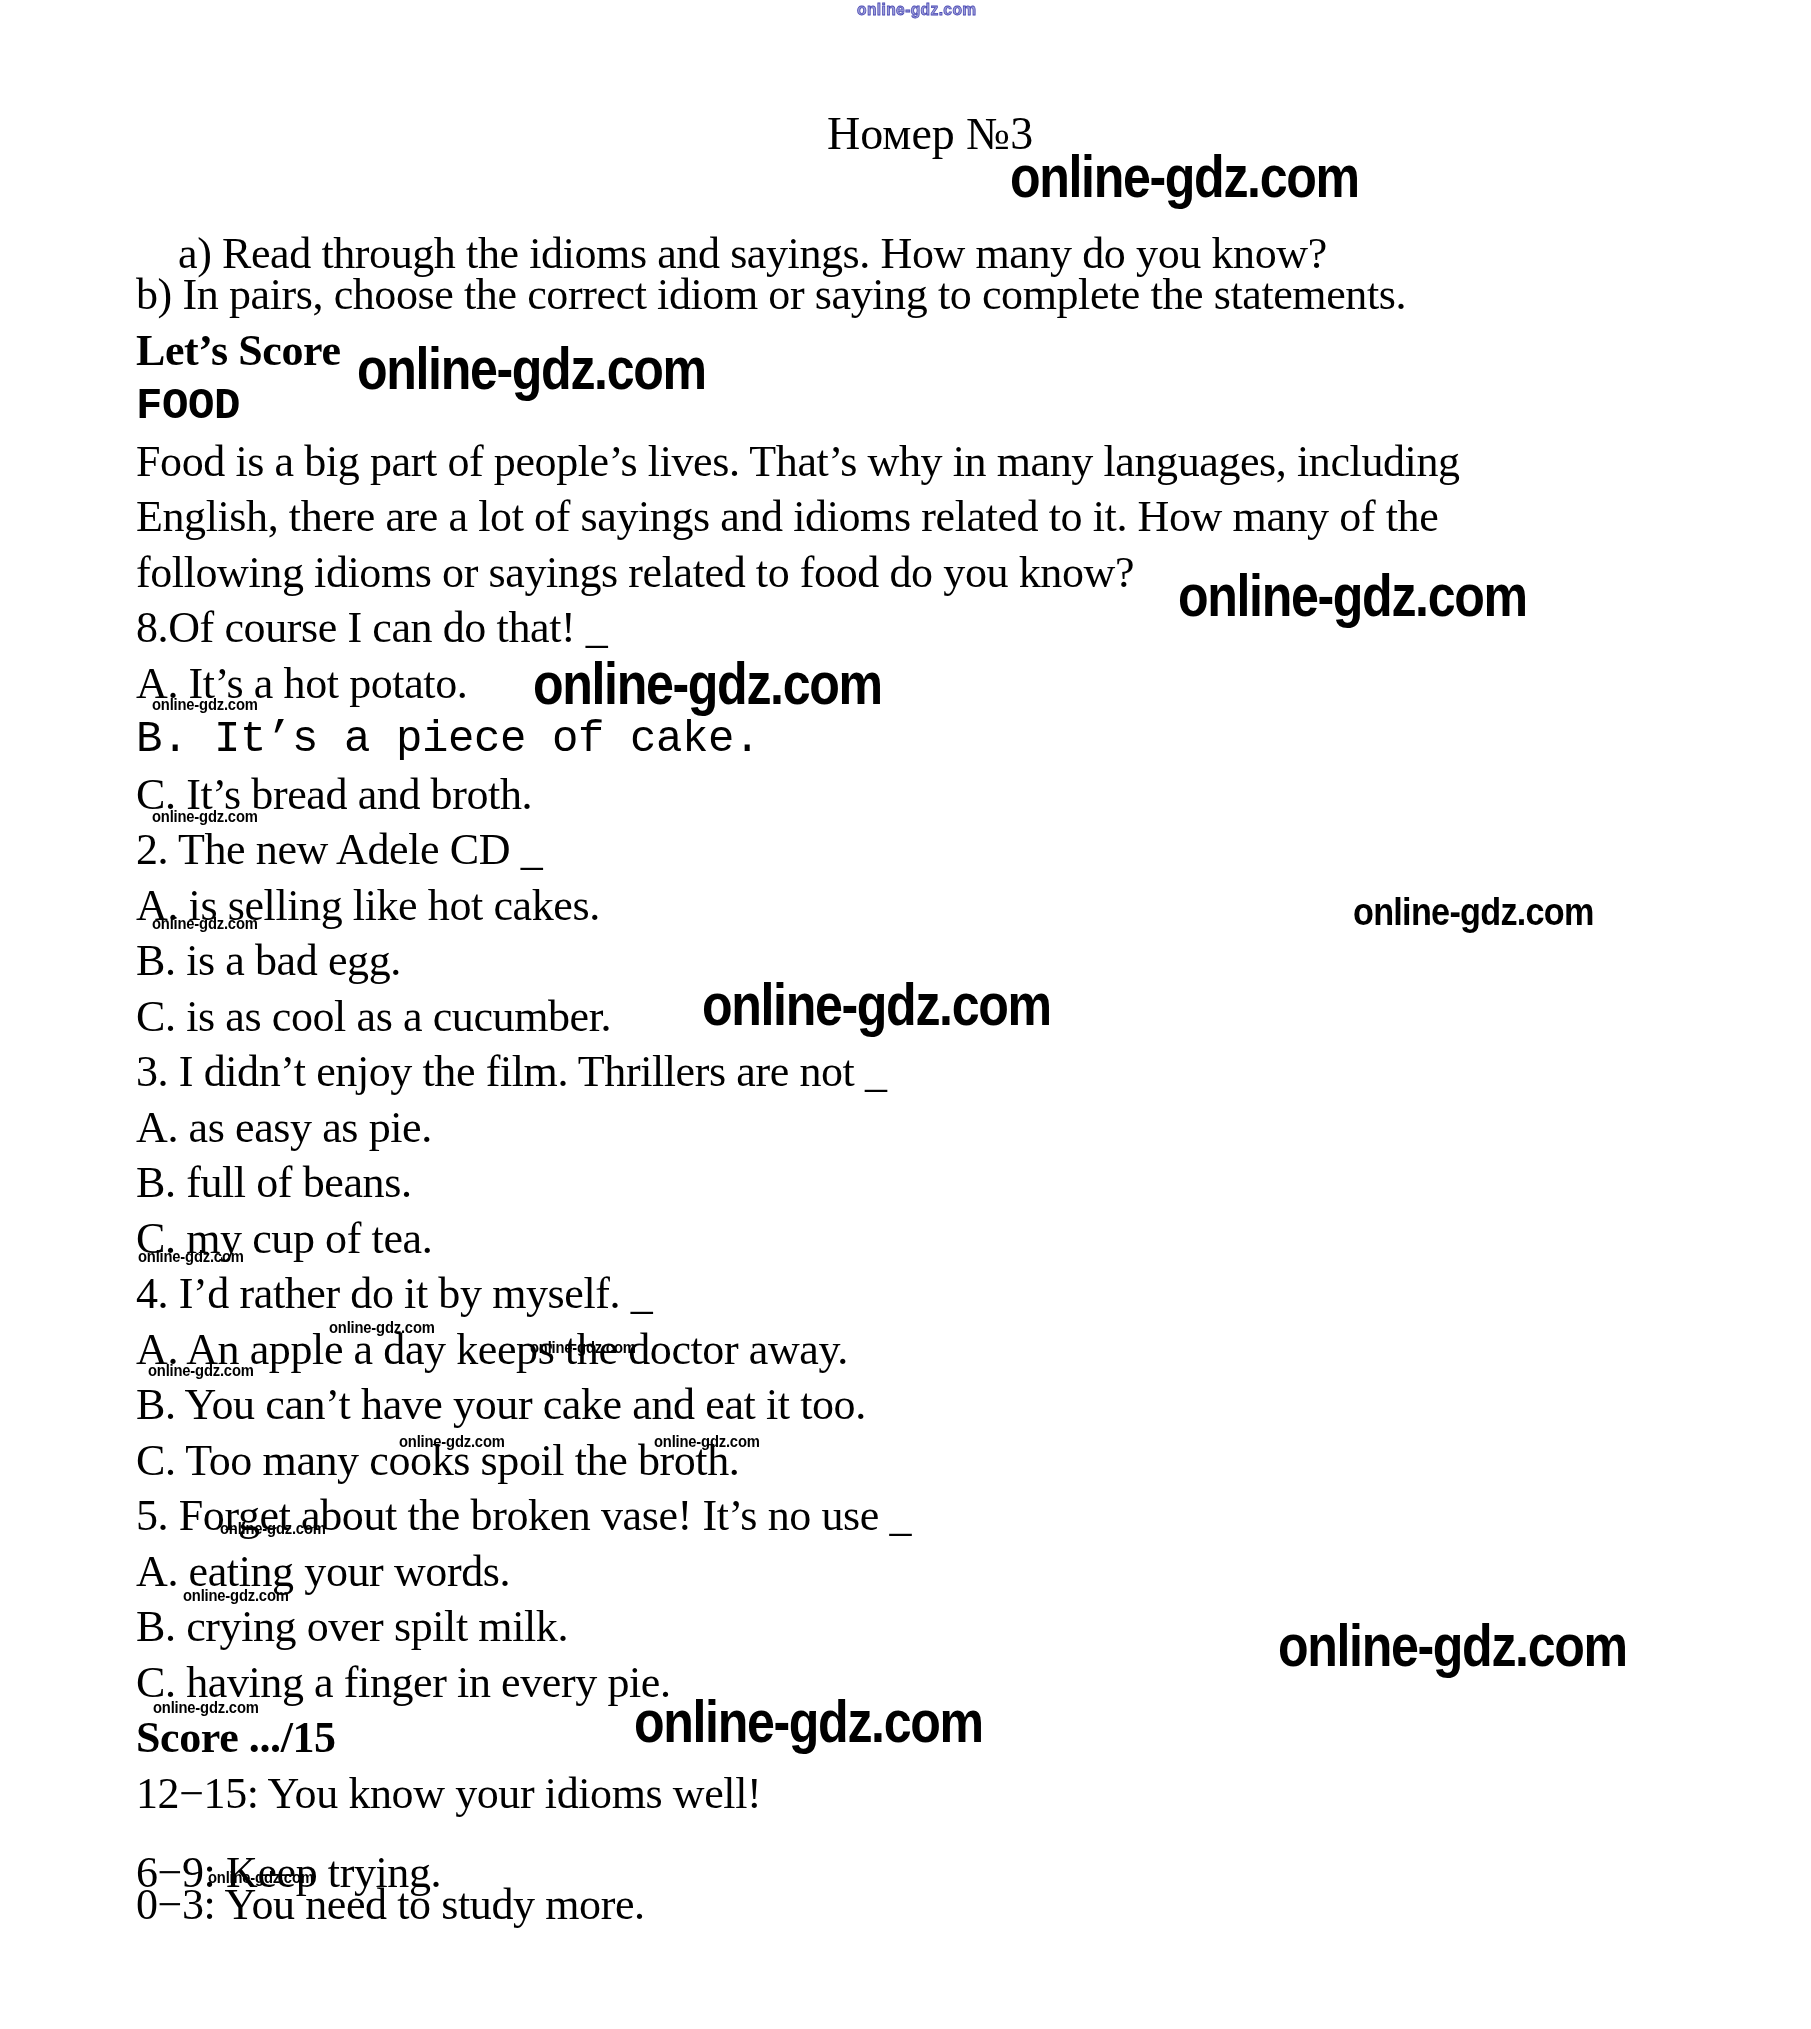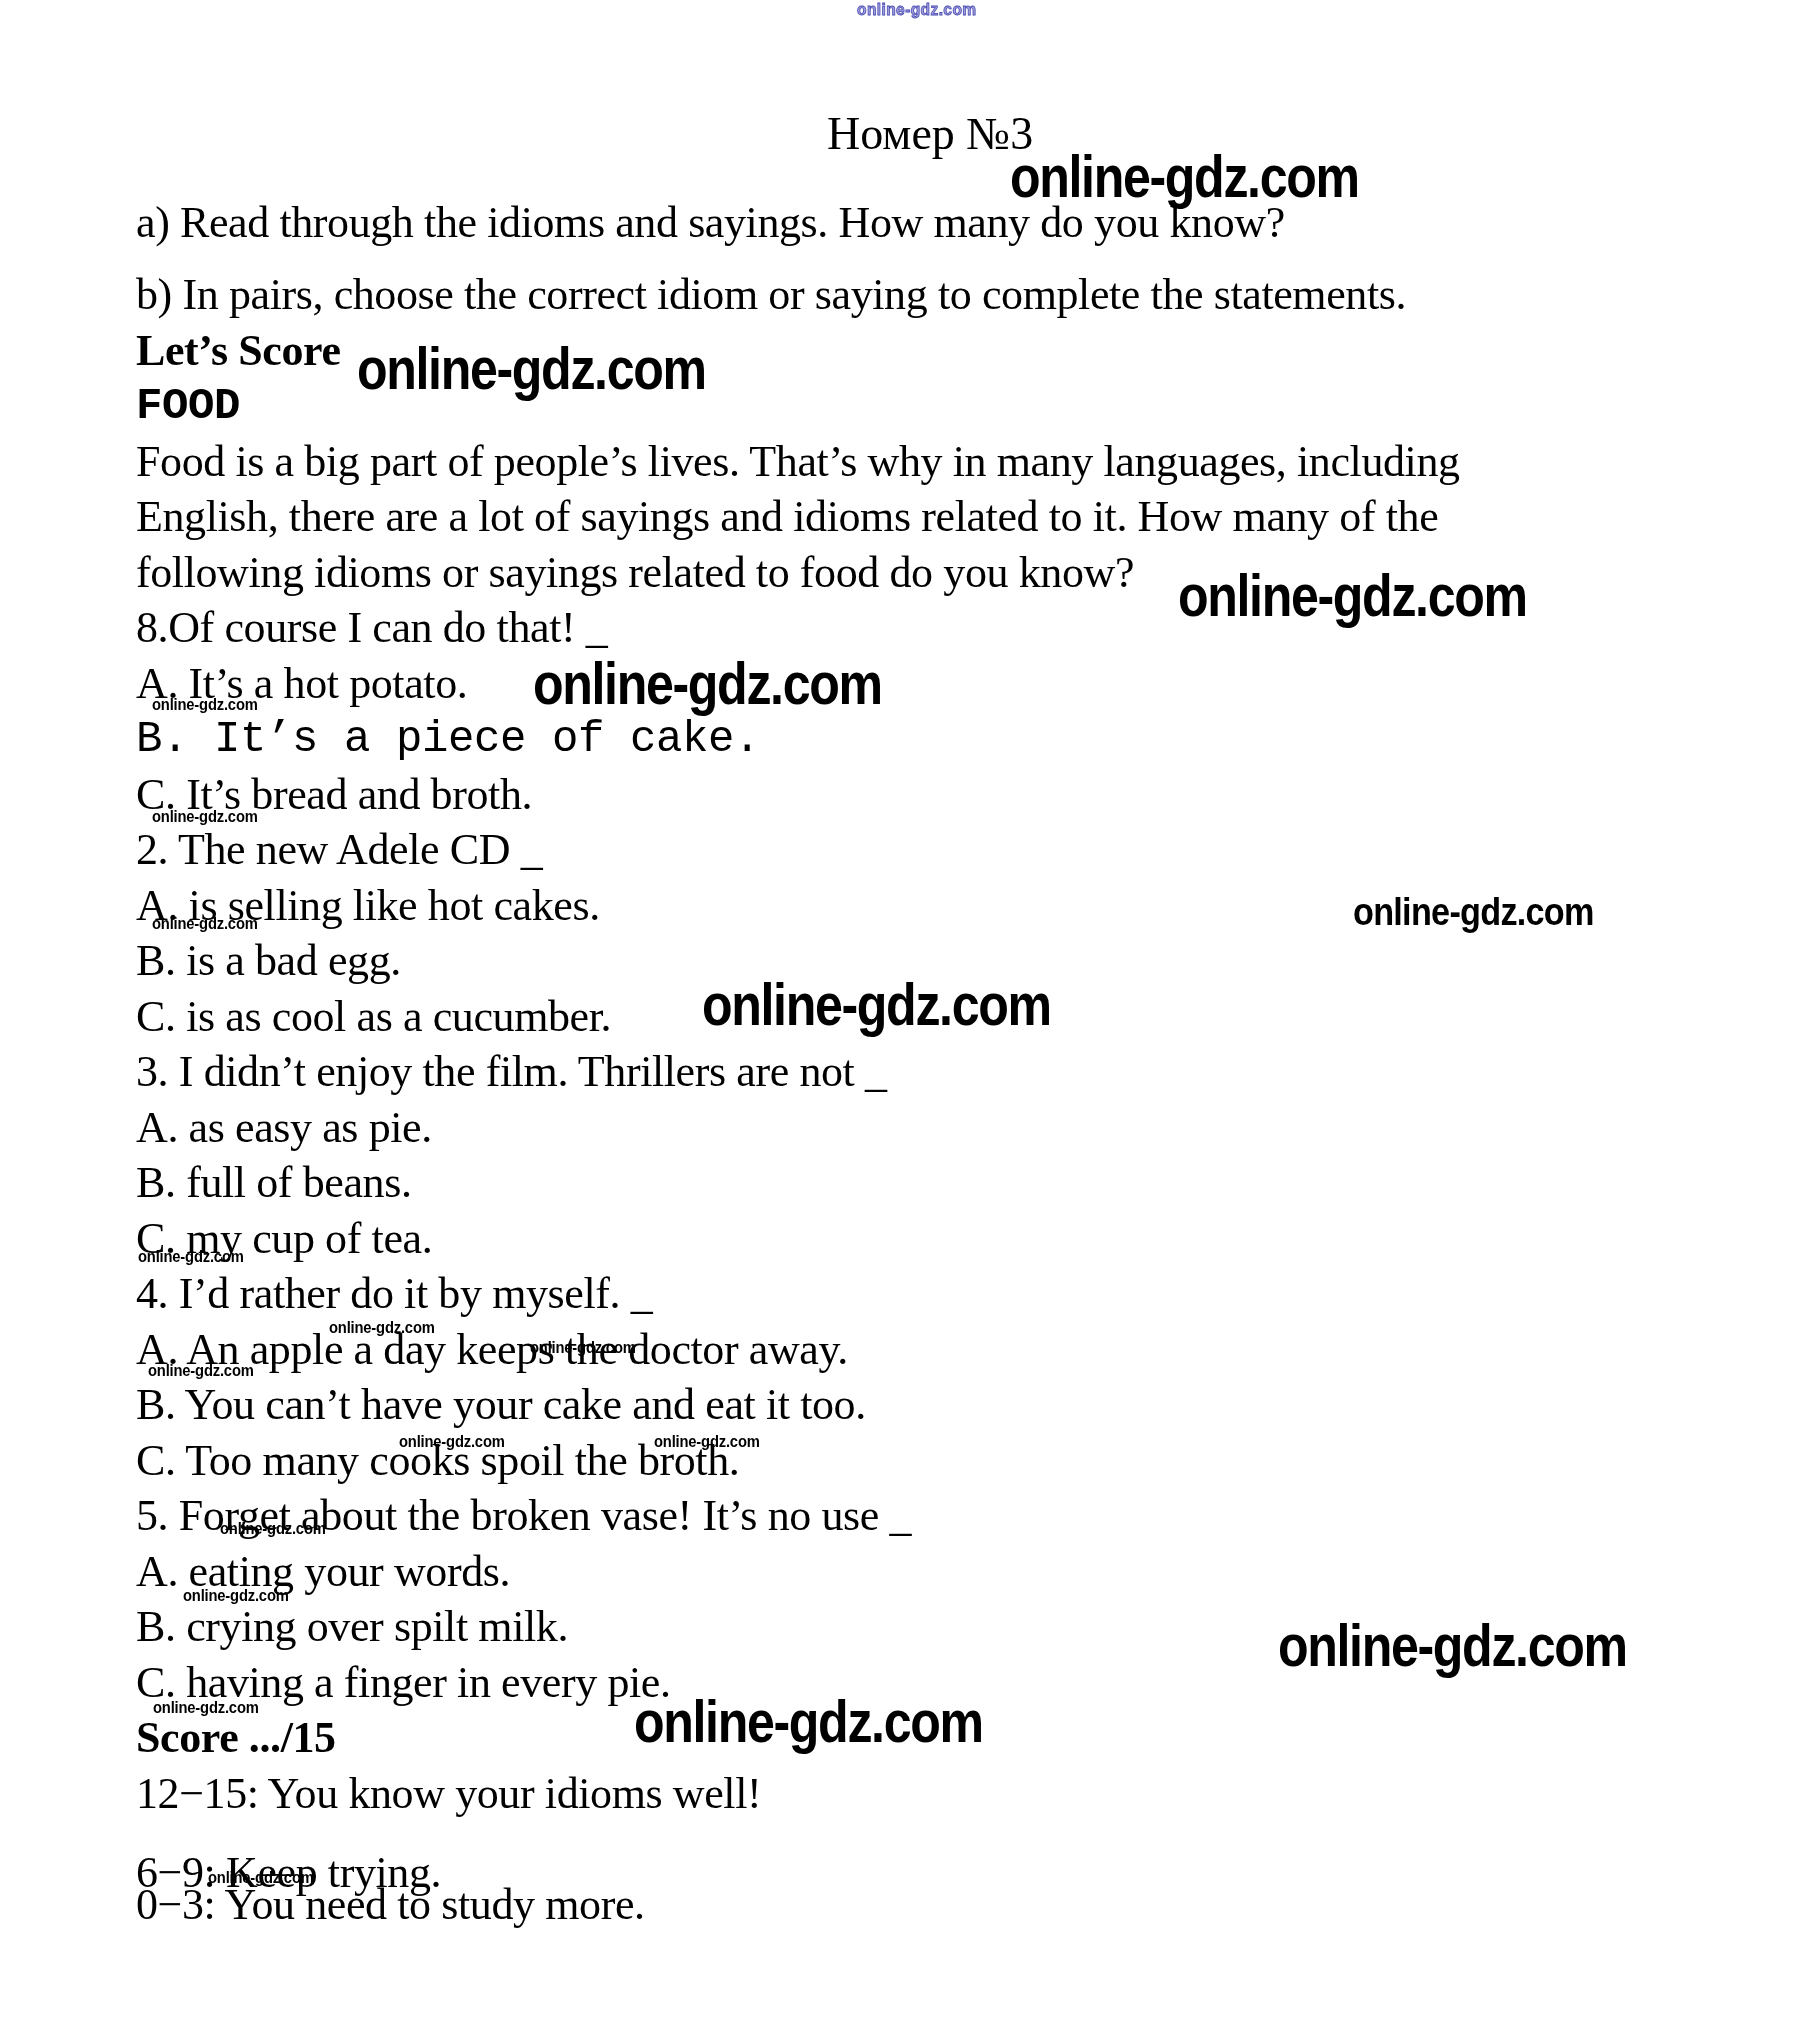--- a/index.html
+++ b/index.html
@@ -74,21 +74,21 @@
   @supports not (-webkit-text-stroke: 1px black) {
     .wm.tiny-blue { color: #4a4ab5; }
   }
 </style>
 </head>
 <body>
 
 <div class="page">
   <div class="doc-title">Номер №3</div>
   <div id="lines-layer">
-      <div class="line" style="top: 198px;">a) Read through the idioms and sayings. How many do you know?</div>
+      <div class="line" style="top: 229px; margin-left: 42px;">a) Read through the idioms and sayings. How many do you know?</div>
       <div class="line" style="top: 270px;">b) In pairs, choose the correct idiom or saying to complete the statements.</div>
       <div class="line bold" style="top: 326px;">Let’s Score</div>
       <div class="line bold" style="top: 381px; font-family: Liberation Mono, monospace;">FOOD</div>
       <div class="line" style="top: 437px;">Food is a big part of people’s lives. That’s why in many languages, including</div>
       <div class="line" style="top: 492px;">English, there are a lot of sayings and idioms related to it. How many of the</div>
       <div class="line" style="top: 548px;">following idioms or sayings related to food do you know?</div>
       <div class="line" style="top: 603px;">8.Of course I can do that! _</div>
       <div class="line" style="top: 659px;">A. It’s a hot potato.</div>
       <div class="line" style="top: 714px; font-family: Liberation Mono, monospace;">B. It’s a piece of cake.</div>
       <div class="line" style="top: 770px;">C. It’s bread and broth.</div>

